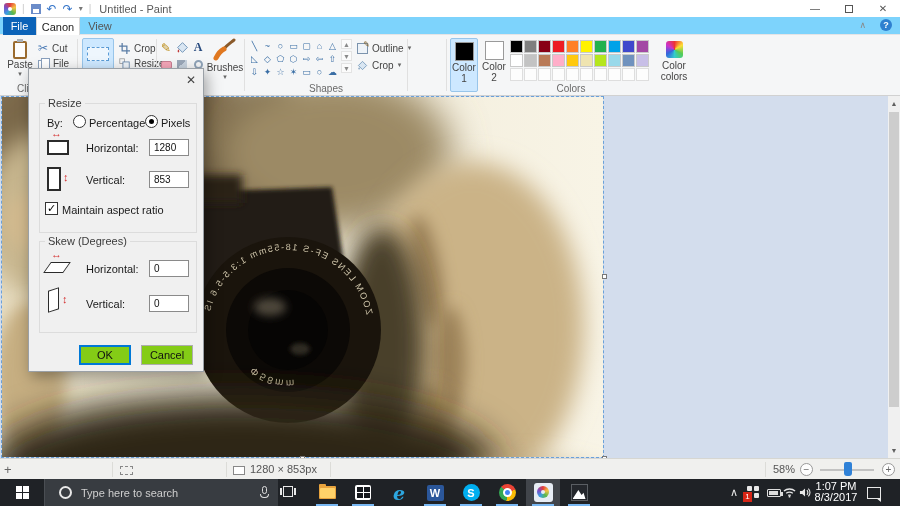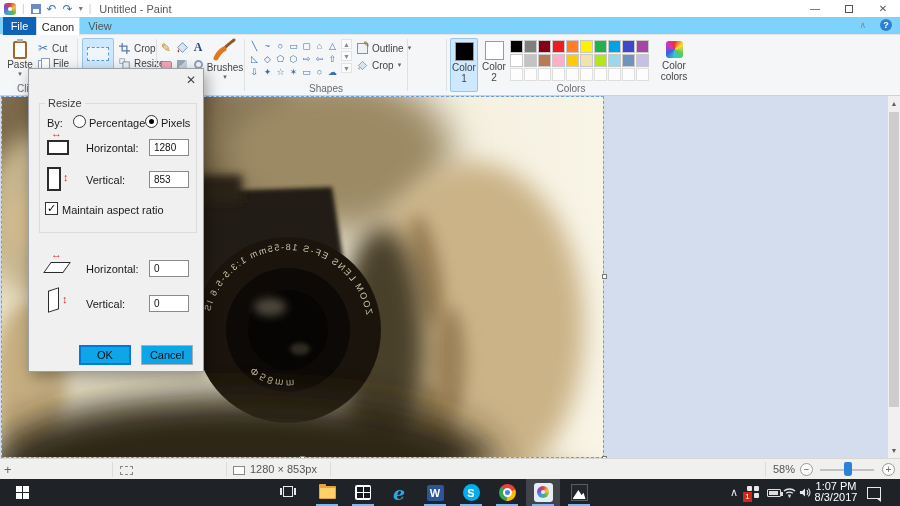--- a/index.html
+++ b/index.html
@@ -105,21 +105,21 @@
   .radio { width:13px; height:13px; border:1px solid #333; border-radius:50%; background:#fff; display:inline-block; position:relative; }
   .radio.sel::after { content:""; position:absolute; left:3px; top:3px; width:5px; height:5px; border-radius:50%; background:#000; }
   .chk { width:13px; height:13px; border:1px solid #333; background:#fff; color:#000; font-size:11px; line-height:11px; text-align:center; display:inline-block; }
   .dfield { position:absolute; width:40px; height:17px; border:1px solid #8a8a8a; background:#fff; font-size:10px; padding-left:4px; font-family:"Liberation Sans",sans-serif; color:#111; }
   .dlbl { position:absolute; font-size:11px; color:#1a1a1a; }
   .red-arrow { color:#d42f2f; font-size:11px; font-weight:bold; position:absolute; }
   .rect-h { position:absolute; width:22px; height:15px; border:2px solid #2b2b2b; background:#fff; }
   .rect-v { position:absolute; width:14px; height:24px; border:2px solid #2b2b2b; background:#fff; }
   .par-h { position:absolute; width:20px; height:11px; border:1.5px solid #2b2b2b; background:#fff; transform:skewX(-35deg); }
   .par-v { position:absolute; width:11px; height:22px; border:1.5px solid #2b2b2b; background:#fff; transform:skewY(-18deg); }
-  .dbtn { position:absolute; width:52px; height:20px; background:#0ea5e9; border:1px solid #adadad; font-size:11px; color:#111; display:flex; align-items:center; justify-content:center; }
+  .dbtn { position:absolute; width:52px; height:20px; background:#84cc16; border:1px solid #adadad; font-size:11px; color:#111; display:flex; align-items:center; justify-content:center; }
   #ok-btn { border:1px solid #0078d7; box-shadow:0 0 0 1px #0078d7 inset; }
 
   
   #taskbar { position:absolute; left:0; top:479px; width:900px; height:27px; background:#1f2226; z-index:60; color:#e8e8e8; }
   #start { position:absolute; left:0; top:0; width:44px; height:27px; display:flex; align-items:center; justify-content:center; }
   .win-logo { width:13px; height:13px; display:grid; grid-template-columns:6px 6px; grid-template-rows:6px 6px; gap:1px; }
   .win-logo i { background:#fff; display:block; }
   #searchbox { position:absolute; left:44px; top:0; width:234px; height:27px; background:#383c41; border-left:1px solid #4a4e53; display:flex; align-items:center; }
   .cortana-ring { width:13px; height:13px; border:2px solid #e8e8e8; border-radius:50%; margin-left:14px; }
   #search-text { margin-left:9px; color:#cfcfcf; font-size:11px; }
@@ -478,40 +478,50 @@
     <input class="dfield" style="left: 120px; top: 70px;" readonly="" value="1280">
 
     <span class="rect-v" style="left:18px;top:98px"></span>
     <span class="red-arrow" style="left:34px;top:102px">↕</span>
     <span class="dlbl" style="left:57px;top:105px">Vertical:</span>
     <input class="dfield" style="left: 120px; top: 102px;" readonly="" value="853">
 
     <span class="chk" style="position:absolute;left:16px;top:133px">✓</span>
     <span class="dlbl" style="left:33px;top:135px">Maintain aspect ratio</span>
 
+    <div class="grpbox" style="left:10px;top:172px;width:158px;height:92px">
+      <span class="cap">Skew (Degrees)</span>
+    </div>
     <span class="red-arrow" style="left:22px;top:179px">↔</span>
     <span class="par-h" style="left:18px;top:193px"></span>
     <span class="dlbl" style="left:57px;top:194px">Horizontal:</span>
     <input class="dfield" style="left: 120px; top: 191px;" readonly="" value="0">
 
     <span class="par-v" style="left:19px;top:220px"></span>
     <span class="red-arrow" style="left:33px;top:224px">↕</span>
     <span class="dlbl" style="left:57px;top:229px">Vertical:</span>
     <input class="dfield" style="left: 120px; top: 226px;" readonly="" value="0">
 
     <div class="dbtn" id="ok-btn" style="left:50px;top:276px">OK</div>
     <div class="dbtn" style="left:112px;top:276px">Cancel</div>
   </div>
 
   <div id="taskbar">
     <div id="start">
       <span class="win-logo">
           <i></i>
           <i></i>
           <i></i>
+          <i></i>
+        </span>
+    </div>
+    <div id="searchbox">
+      <span class="cortana-ring"></span>
+      <span id="search-text">Type here to search</span>
+      <span class="mic">
           <i></i>
         </span>
     </div>
     <div class="taskview">
         <i></i>
       </div>
     <div class="tb-slot" style="left:310px">
         <span class="folder-ic"></span>
         <span class="underline"></span>
       </div>

